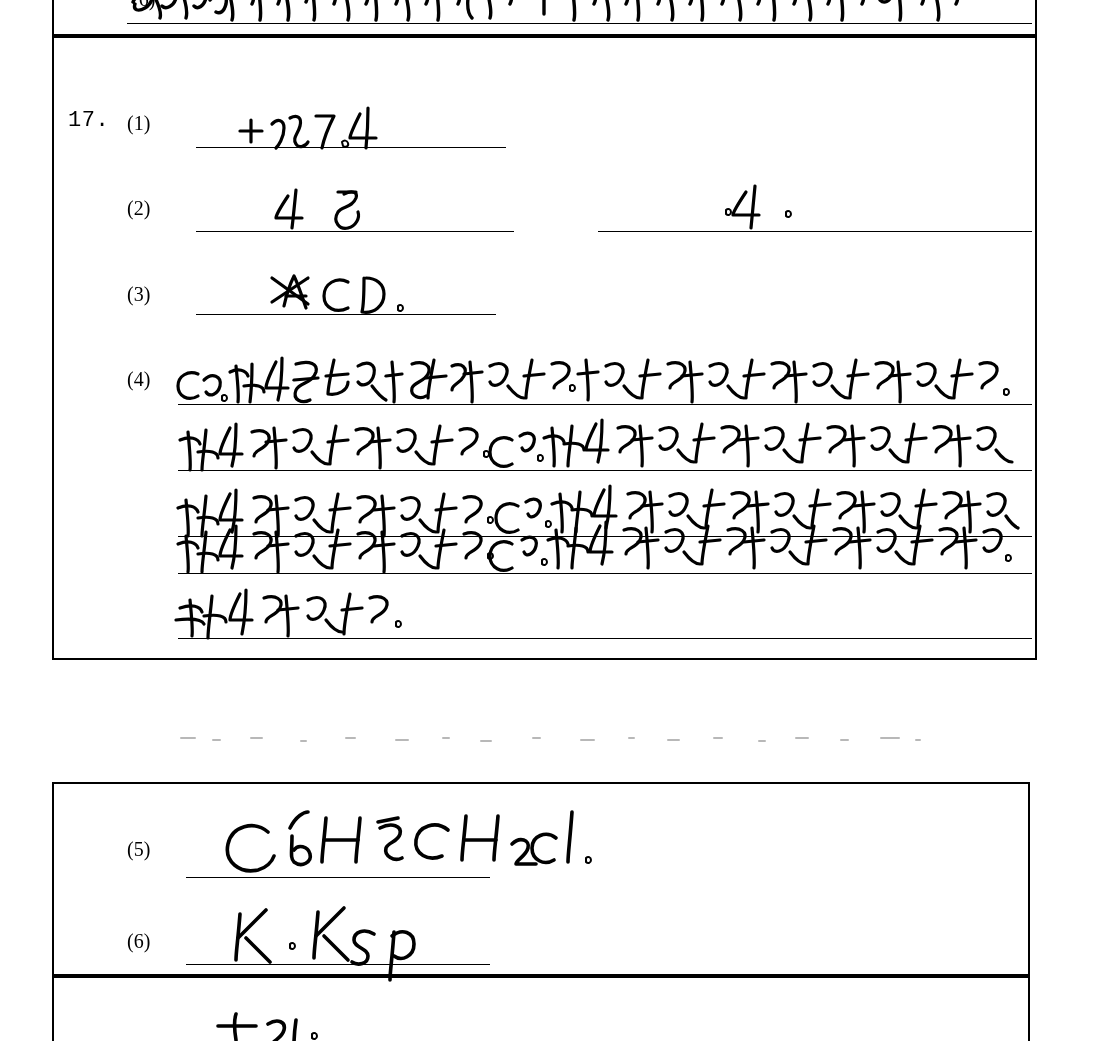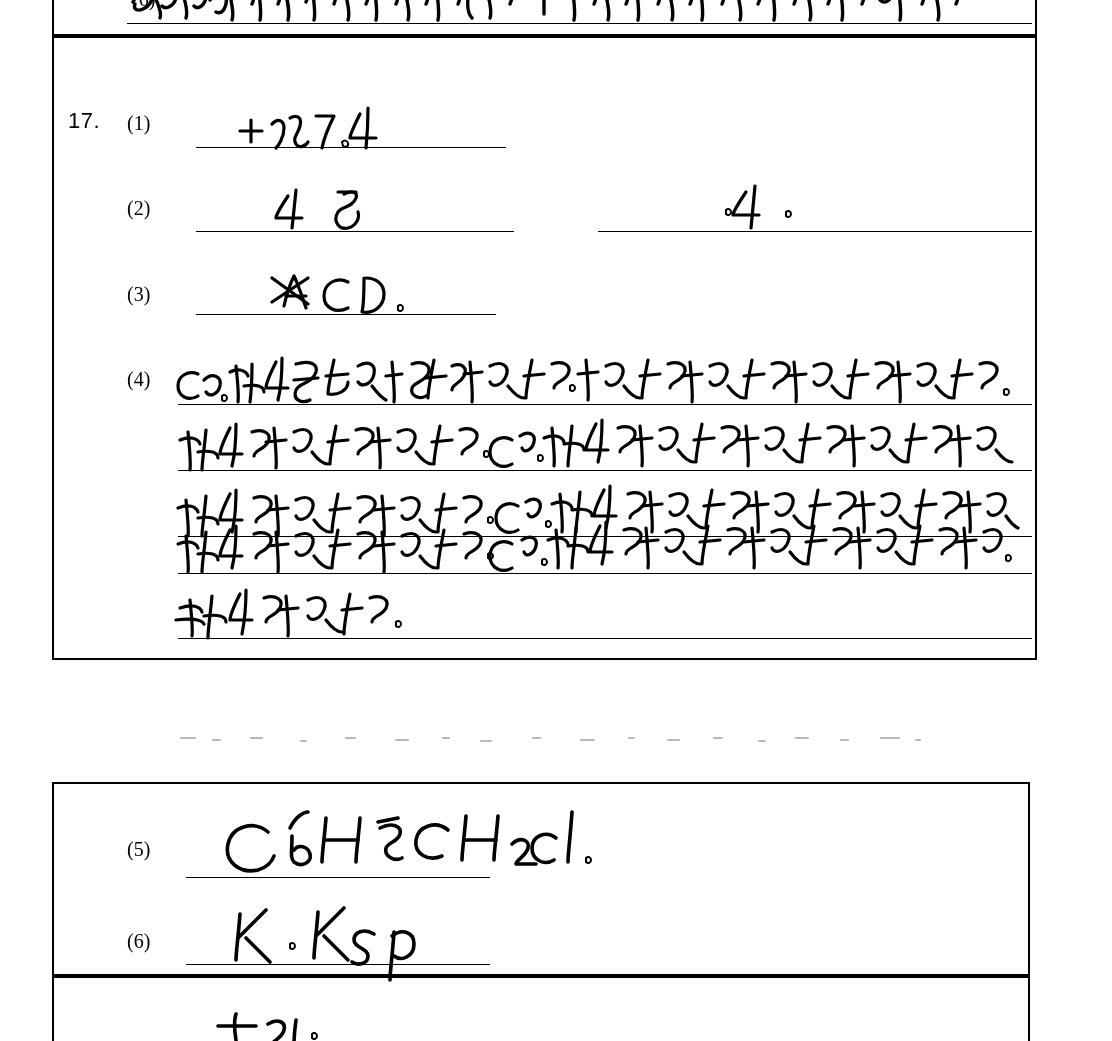--- a/index.html
+++ b/index.html
@@ -51,21 +51,21 @@
   .box-lower2 {
     left: 52px;
     top: 976px;
     width: 978px;
     height: 120px;
   }
 
   
   .qnum {
     position: absolute;
-    font-family: Liberation Sans, sans-serif;
+    font-family: Liberation Mono, monospace;
     font-size: 22px;
     letter-spacing: 0.5px;
   }
   .plabel {
     position: absolute;
     font-family: "Liberation Serif", serif;
     font-size: 20px;
   }
 
   

